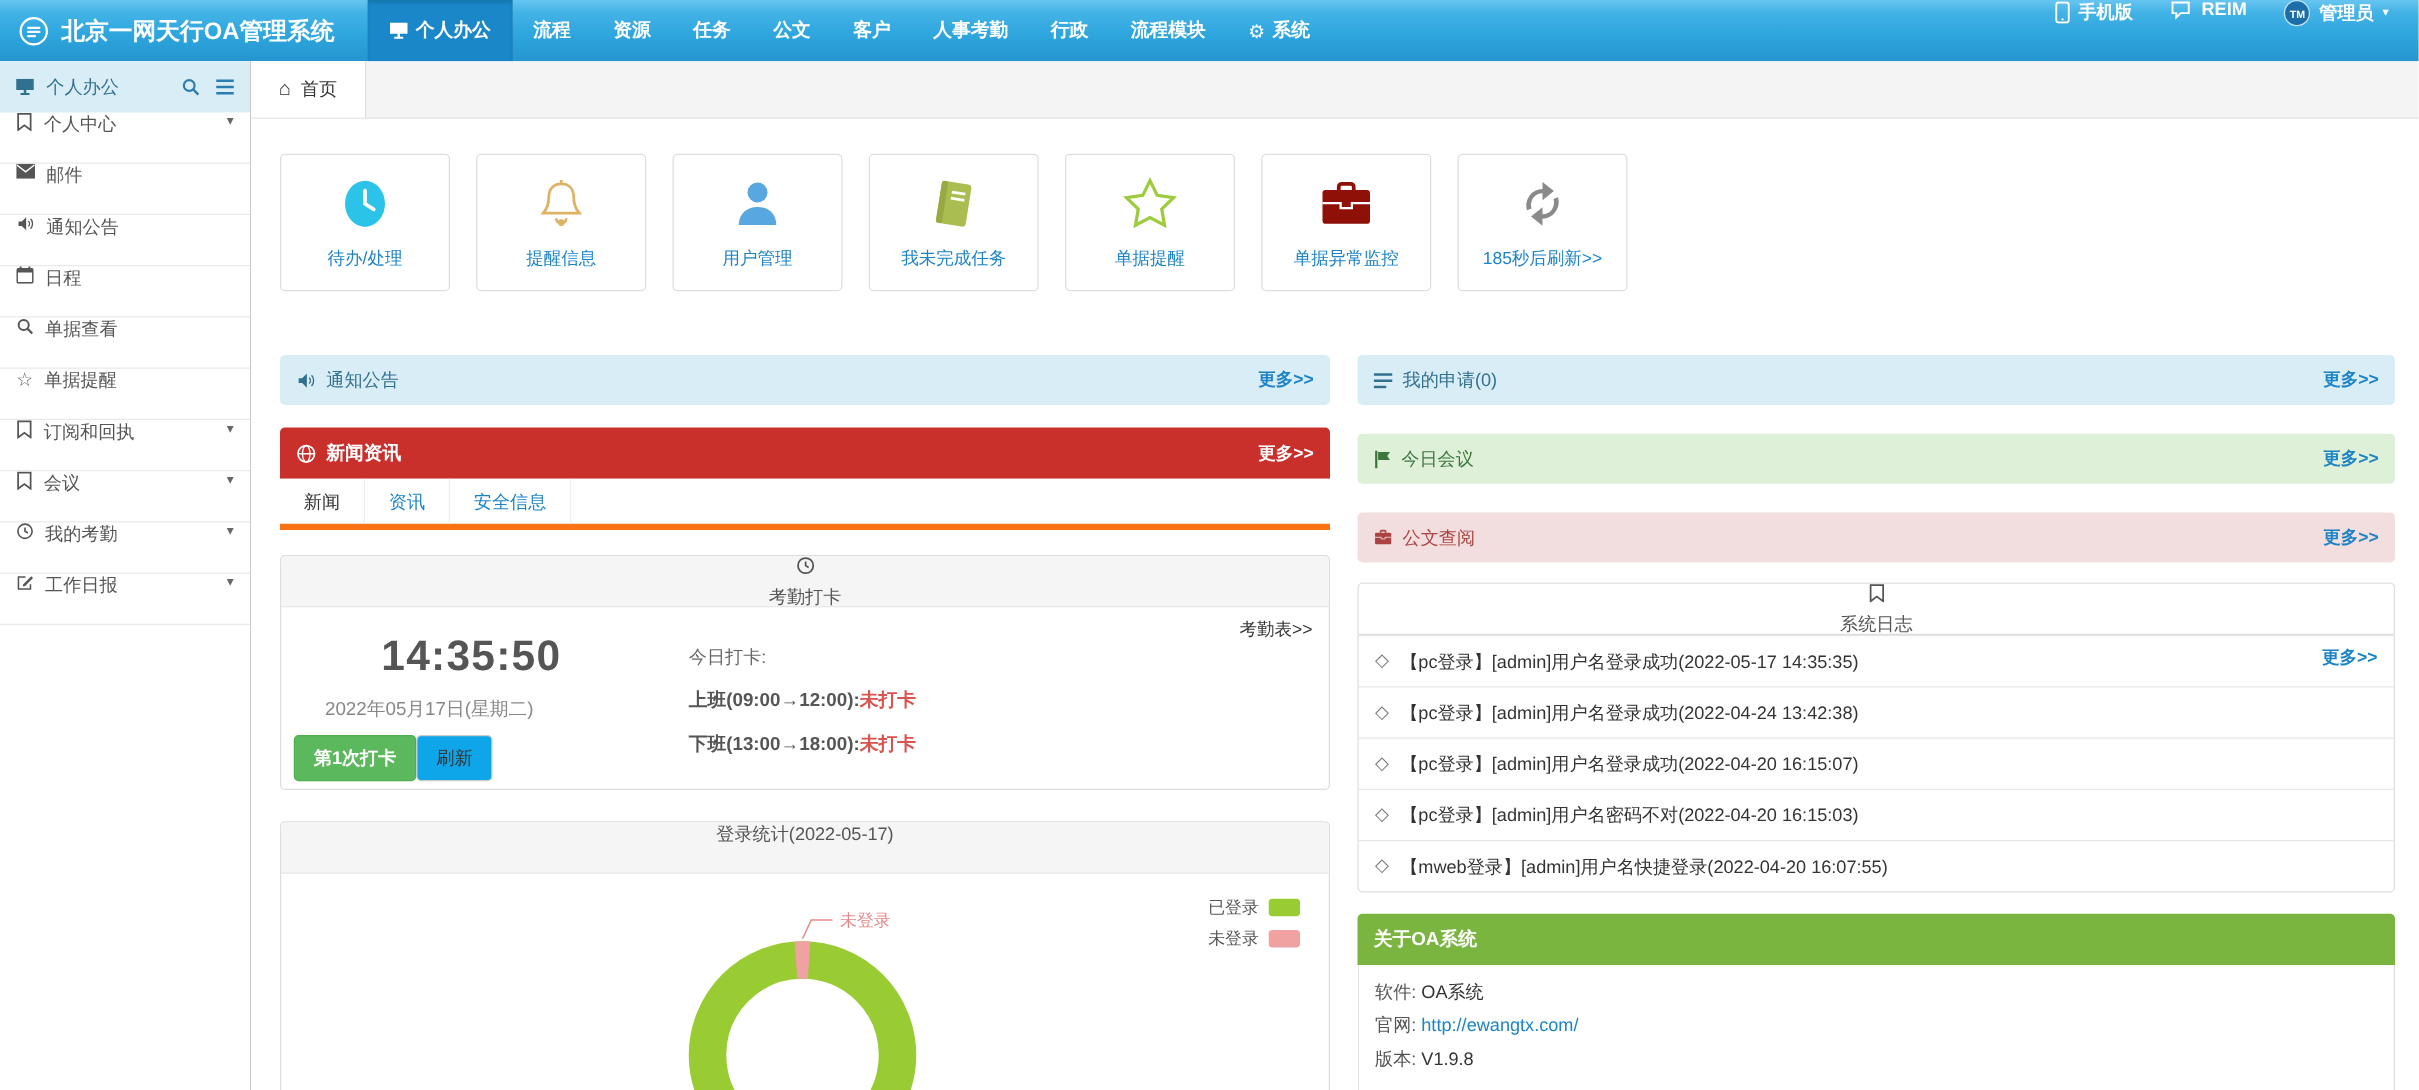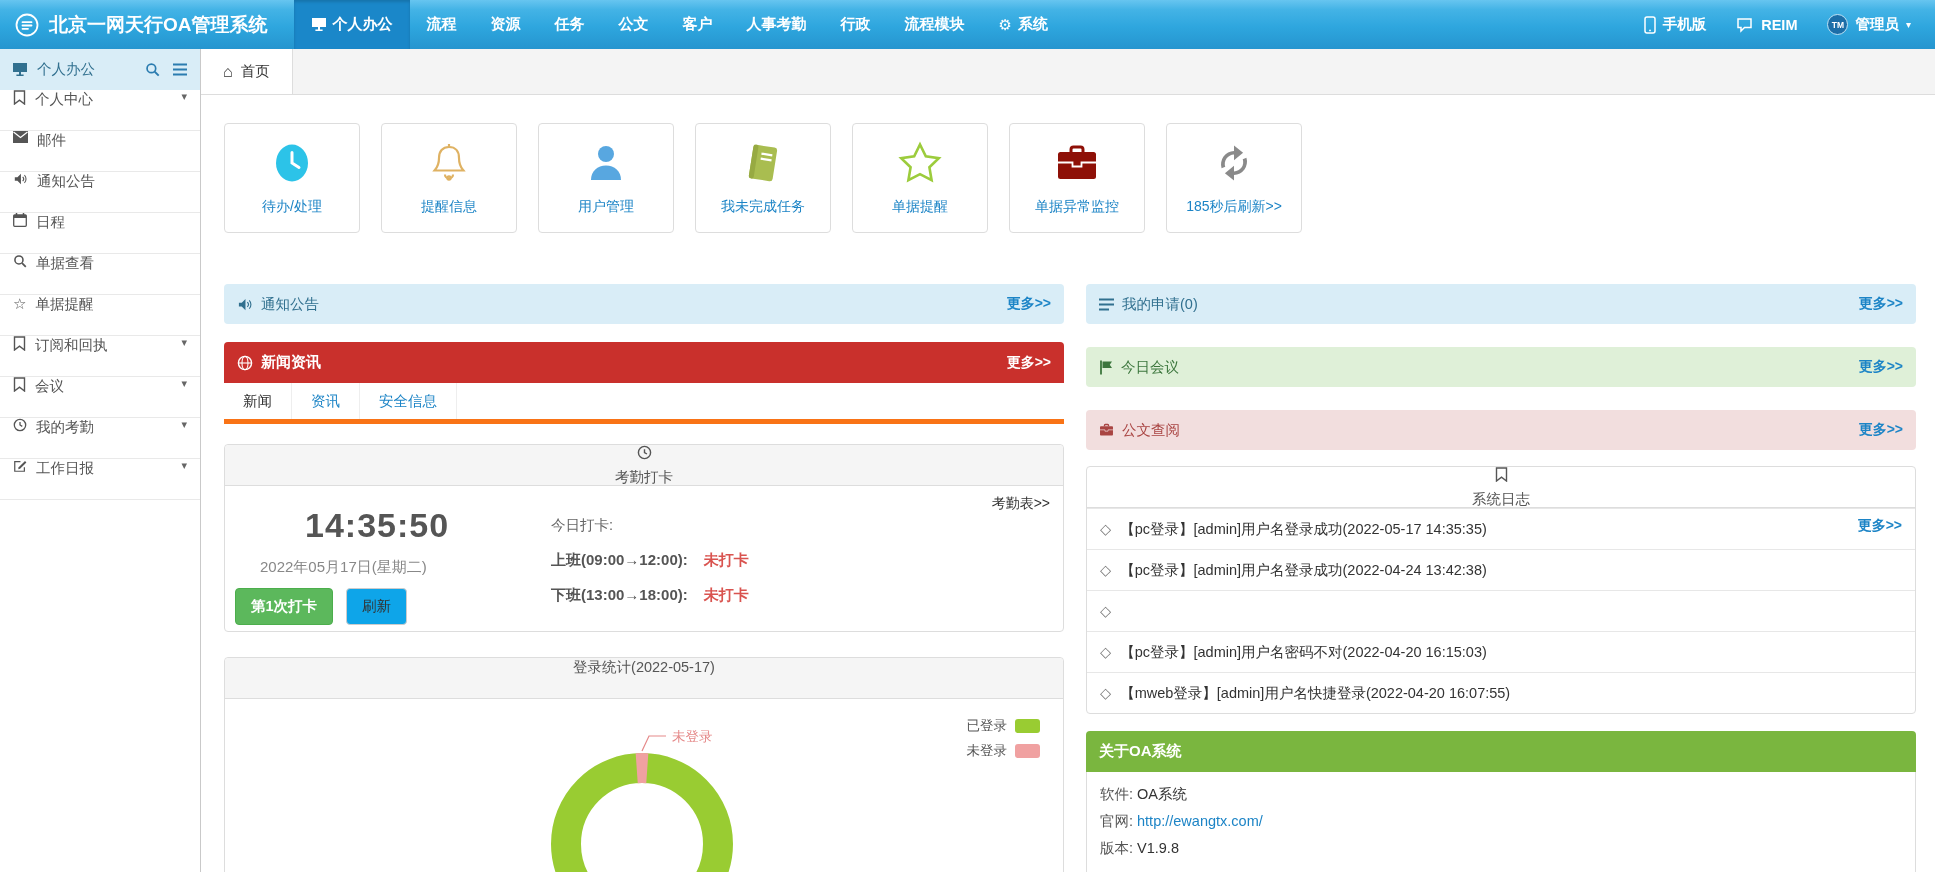--- a/index.html
+++ b/index.html
@@ -9,21 +9,21 @@
   
   .navbar { height:49px; display:flex; align-items:stretch;
     background:linear-gradient(180deg,#67c5f0 0%,#43b3e6 20%,#2ea6de 55%,#2595cf 100%);
     color:#fff; }
   .brand { display:flex; align-items:center; gap:9px; padding:0 16px 0 14px;
     font-size:19px; font-weight:bold; white-space:nowrap; }
   .nav-items { display:flex; align-items:stretch; margin-left:10px; }
   .nav-item { display:flex; align-items:center; gap:6px; padding:0 17px;
     font-size:15px; font-weight:bold; cursor:pointer; white-space:nowrap; }
   .nav-item.active { background:#1a87c9; box-shadow:inset 0 2px 3px rgba(0,0,0,.15); }
-  .navbar-right { margin-left:auto; display:flex; align-items:center; gap:30px;
+  .navbar-right { margin-left:auto; display:flex; align-items:flex-start; gap:30px;
     padding-right:24px; font-size:14.5px; font-weight:bold; }
   .nav-right-item { display:flex; align-items:center; gap:7px; cursor:pointer; white-space:nowrap; }
   .avatar { width:21px; height:21px; border-radius:50%; background:#1c6ea8;
     border:1px solid #bfe2f5; color:#fff; font-size:8.5px; font-weight:bold;
     display:flex; align-items:center; justify-content:center; }
   .caret { font-size:10px; }
 
   
   .layout { display:flex; height:823px; }
   .sidebar { width:201px; background:#fff; border-right:1px solid #c9c9c9; flex:none; }
@@ -79,29 +79,29 @@
   .panel-heading { height:41px; display:flex; align-items:center; gap:8px; padding:0 13px;
     border-bottom:1px solid #ddd; color:#555; font-size:14.5px;flex-direction:column; }
   .panel-heading.gray { background:#f5f5f5; border-radius:4px 4px 0 0; }
   .panel-heading .more-dark { margin-left:auto; color:#333; font-size:14px; cursor:pointer; }
 
   
   .att-body { height:145px; display:flex; padding:20px 0 0 10px; }
   .att-left { width:316px; flex:none; }
   .clock-time { font-size:34px; font-weight:bold; color:#555; margin-left:70px; letter-spacing:1px; }
   .clock-date { color:#888; font-size:15px; margin-top:13px; margin-left:25px; }
-  .att-buttons { margin-top:11px; display:flex; gap:13px; }
+  .att-buttons { margin-top:11px; display:flex; }
   .btn-green { background:#5cb85c; border:1px solid #4cae4c; color:#fff; font-weight:bold;
     padding:8px 15px; border-radius:4px; font-size:14.5px; cursor:pointer; }
   .btn-default { background:#0ea5e9; border:1px solid #ccc; color:#333;
     padding:8px 15px; border-radius:4px; font-size:14.5px; cursor:pointer; }
   .att-right { padding-top:10px; }
   .today-label { color:#666; font-size:14.5px; }
   .att-row { margin-top:16px; font-size:15px; color:#555; font-weight:bold; }
-  .att-status { color:#d9534f; margin-left:16px; }
+  .att-status { color:#d9534f; margin-left:0; }
 
   
   .stats-body { position:relative; height:176px; overflow:hidden; }
   .legend { position:absolute; right:23px; top:18px; }
   .legend-row { display:flex; align-items:center; justify-content:flex-end; gap:8px;
     margin-bottom:7px; color:#555; font-size:13.5px; }
   .swatch { width:25px; height:14px; border-radius:3px; }
 
   
   .log-row { height:41px; display:flex; align-items:center; gap:9px; padding:0 13px;
@@ -532,20 +532,21 @@
             <div class="log-row">
               <span class="log-diamond glyph">◇</span>
               <span>【pc登录】[admin]用户名登录成功(2022-05-17 14:35:35)</span>
             </div>
             <div class="log-row">
               <span class="log-diamond glyph">◇</span>
               <span>【pc登录】[admin]用户名登录成功(2022-04-24 13:42:38)</span>
             </div>
             <div class="log-row">
               <span class="log-diamond glyph">◇</span>
+              <span>【pc登录】[admin]用户名登录成功(2022-04-20 16:15:07)</span>
             </div>
             <div class="log-row">
               <span class="log-diamond glyph">◇</span>
               <span>【pc登录】[admin]用户名密码不对(2022-04-20 16:15:03)</span>
             </div>
             <div class="log-row">
               <span class="log-diamond glyph">◇</span>
               <span>【mweb登录】[admin]用户名快捷登录(2022-04-20 16:07:55)</span>
             </div>
           </div>

